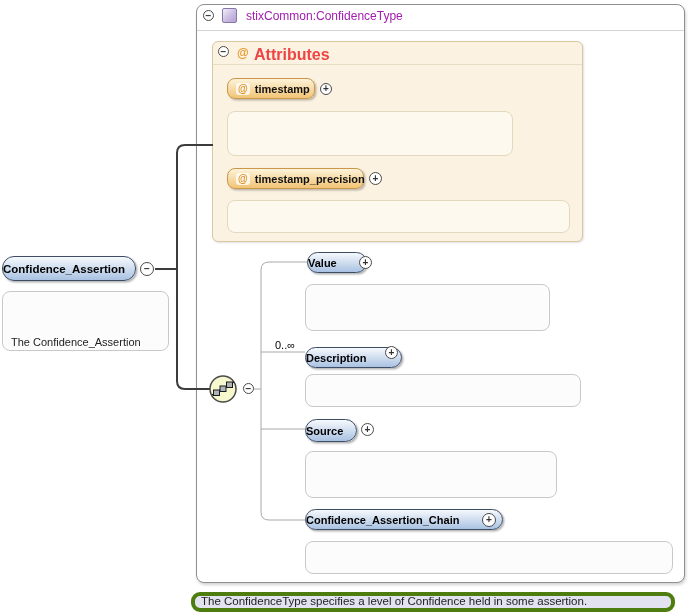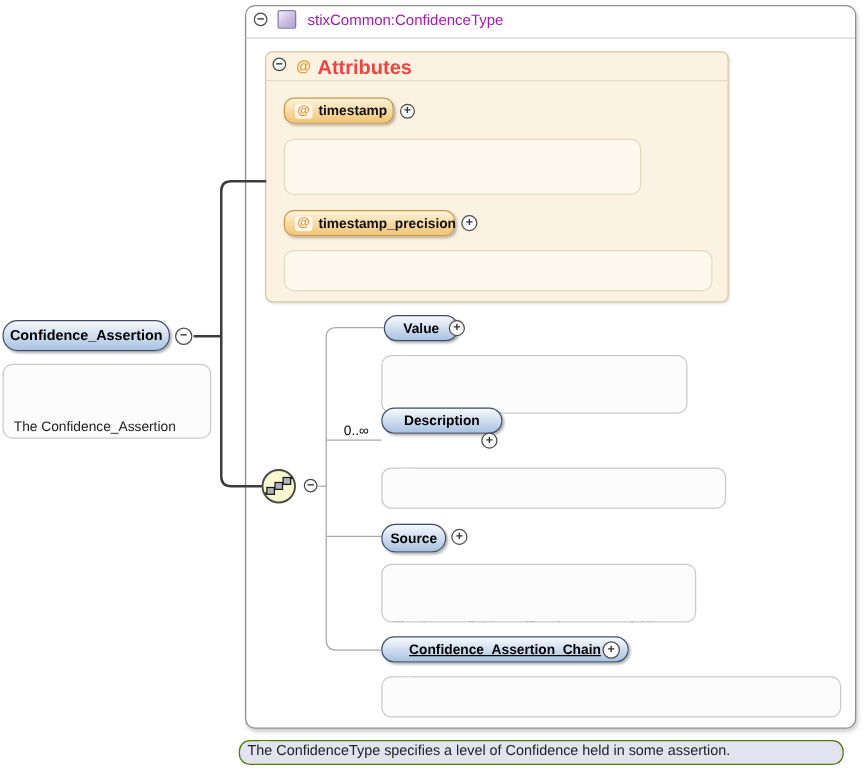--- a/index.html
+++ b/index.html
@@ -25,29 +25,29 @@
   .attr-box{height:21px;border:1.5px solid #c9984a;border-radius:8px;
     background:linear-gradient(#fdf3da,#f2c475);box-shadow:1.5px 1.5px 2px rgba(0,0,0,.25);
     display:flex;align-items:center;gap:5px;padding:0 8px;font-weight:bold;font-size:11px;color:#111;
     cursor:default;}
   .at-mini{color:#e08f1f;background:rgba(255,255,255,.78);border-radius:3px;
     font-size:10px;font-weight:bold;padding:0 2px;line-height:12px;}
 
   
   .elem{border:1.5px solid #3d4d63;border-radius:12px;
     background:linear-gradient(#f6f9fd,#a9c2e2);font-weight:bold;color:#000;
-    display:flex;align-items:center;justify-content:center;font-size:11px;
+    display:flex;align-items:center;font-size:11px;
     box-shadow:1.5px 1.5px 2px rgba(0,0,0,.3);white-space:nowrap;cursor:default;}
 
   
   .doc{font-size:11px;line-height:13.5px;color:#222;white-space:pre-line;
     padding:3px 8px;border-radius:8px;overflow:hidden;}
   .doc-cream{background:#fdf9ee;border:1px solid #e4d9bf;}
   .doc-white{background:#fcfcfc;border:1px solid #c9c9c9;}
-  .doc-lav{background:#e3e2f1;border:1px solid #4d7c0f;font-size:11.5px;
+  .doc-lav{background:#e3e2f1;border:4px solid #4d7c0f;font-size:11.5px;
     display:flex;align-items:center;border-radius:9px;}
 
   
   .tailb,.tailf{position:absolute;width:0;height:0;}
   .tailb{top:-8px;border-left:6px solid transparent;border-right:6px solid transparent;}
   .tailf{top:-6px;border-left:5px solid transparent;border-right:5px solid transparent;}
   .tb-cream{border-bottom:8px solid #e4d9bf;} .tf-cream{border-bottom:7px solid #fdf9ee;}
   .tb-white{border-bottom:8px solid #c9c9c9;} .tf-white{border-bottom:7px solid #fcfcfc;}
   .tb-lav{border-bottom:8px solid #a8a6c6;}   .tf-lav{border-bottom:7px solid #e3e2f1;}
 
@@ -137,21 +137,21 @@
   </div>
   <div class="abs tgl" style="left:359px;top:256px;width:13px;height:13px;">+</div>
   <div class="abs doc doc-white" style="left:305px;top:284px;width:245px;height:47px;">
     <i class="tailb tb-white" style="left:12px;"></i>
     <i class="tailf tf-white" style="left:13px;"></i>
     <span>Specifies the level of confidence held in this
 direct assertion.
 This field is implemented through the xsi:type...</span>
   </div>
 
-  <div class="abs elem" style="left:305px;top:326px;width:97px;height:21px;">
+  <div class="abs elem" style="left:305px;top:347px;width:97px;height:21px;">
     <span>Description</span>
   </div>
   <div class="abs tgl" style="left:385px;top:346px;width:13px;height:13px;">+</div>
   <div class="abs doc doc-white" style="left:305px;top:374px;width:276px;height:33px;">
     <i class="tailb tb-white" style="left:14px;"></i>
     <i class="tailf tf-white" style="left:15px;"></i>
     
   </div>
 
   <div class="abs elem" style="left:305px;top:419px;width:52px;height:23px;">
@@ -159,21 +159,21 @@
   </div>
   <div class="abs tgl" style="left:361px;top:423px;width:13px;height:13px;">+</div>
   <div class="abs doc doc-white" style="left:305px;top:451px;width:252px;height:47px;">
     <i class="tailb tb-white" style="left:12px;"></i>
     <i class="tailf tf-white" style="left:13px;"></i>
     <span>The Source field specifies the source of this
 confidence assertion. An optional vocabulary
 name and reference allows...</span>
   </div>
 
-  <div class="abs elem" style="left:305px;top:509px;width:198px;height:21px;text-decoration:underline;">
+  <div class="abs elem" style="left:305px;top:509px;width:198px;height:21px;">
     <span>Confidence_Assertion_Chain</span>
   </div>
   <div class="abs tgl" style="left:482px;top:513px;width:14px;height:14px;">+</div>
   <div class="abs doc doc-white" style="left:305px;top:541px;width:368px;height:33px;">
     <i class="tailb tb-white" style="left:14px;"></i>
     <i class="tailf tf-white" style="left:15px;"></i>
     
   </div>
 
   <div class="abs doc doc-lav" style="left:191px;top:592px;width:484px;height:20px;padding:0 6px;">

